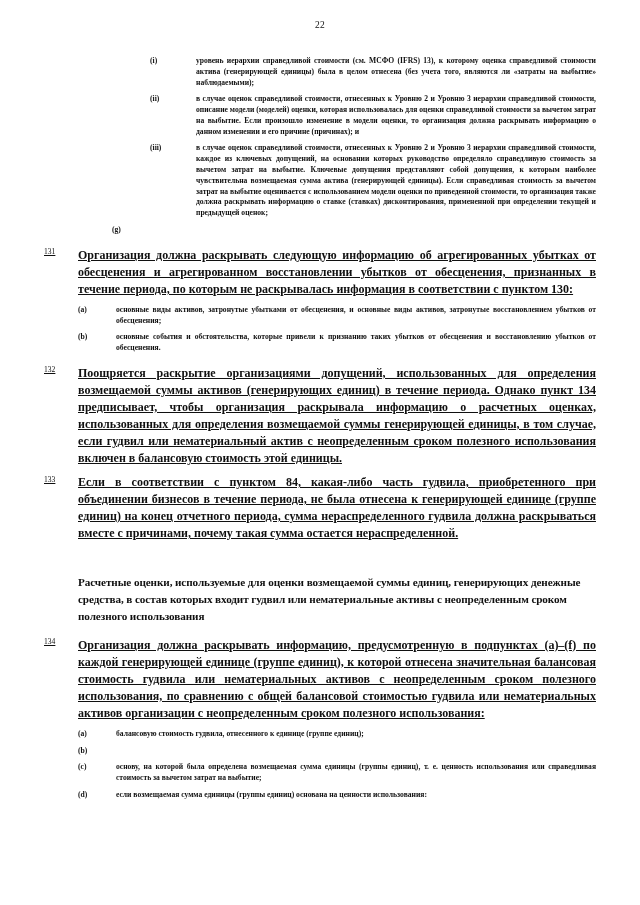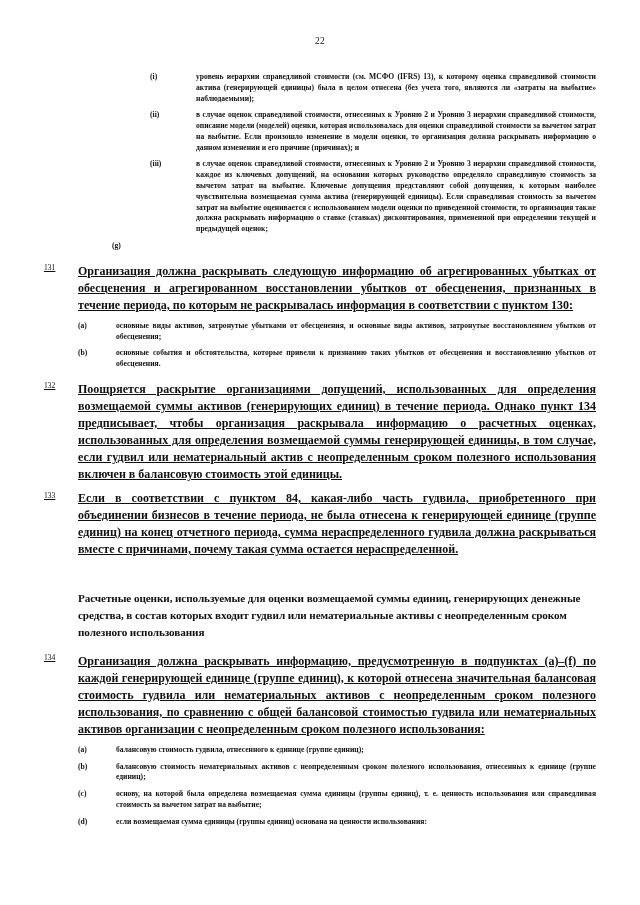--- a/index.html
+++ b/index.html
@@ -15,21 +15,21 @@
     position: relative;
     width: 640px;
     height: 905px;
     margin: 0 auto;
     background: #ffffff;
     overflow: hidden;
   }
   .page-number {
     text-align: center;
     font-size: 9.5px;
-    margin-top: 36px;
+    margin-top: 20px;
     margin-bottom: 26px;
     letter-spacing: 0.2px;
   }
   .content {
     padding: 0 44px 0 44px;
   }
   
   .para-row {
     display: flex;
     align-items: flex-start;
@@ -150,21 +150,20 @@
       <div class="para-body">Организация должна раскрывать информацию, предусмотренную в подпунктах (a)–(f) по каждой генерирующей единице (группе единиц), к которой отнесена значительная балансовая стоимость гудвила или нематериальных активов с неопределенным сроком полезного использования, по сравнению с общей балансовой стоимостью гудвила или нематериальных активов организации с неопределенным сроком полезного использования:</div>
     </div>
 
     <div class="sub-row ind-letter2">
       <div class="sub-label">(a)</div>
       <div class="sub-text">балансовую стоимость гудвила, отнесенного к единице (группе единиц);</div>
     </div>
 
     <div class="sub-row ind-letter2">
       <div class="sub-label">(b)</div>
-      <div class="sub-text">балансовую стоимость нематериальных активов с неопределенным сроком полезного использования, отнесенных к единице (группе единиц);</div>
     </div>
 
     <div class="sub-row ind-letter2">
       <div class="sub-label">(c)</div>
       <div class="sub-text">основу, на которой была определена возмещаемая сумма единицы (группы единиц), т. е. ценность использования или справедливая стоимость за вычетом затрат на выбытие;</div>
     </div>
 
     <div class="sub-row ind-letter2">
       <div class="sub-label">(d)</div>
       <div class="sub-text">если возмещаемая сумма единицы (группы единиц) основана на ценности использования:</div>

